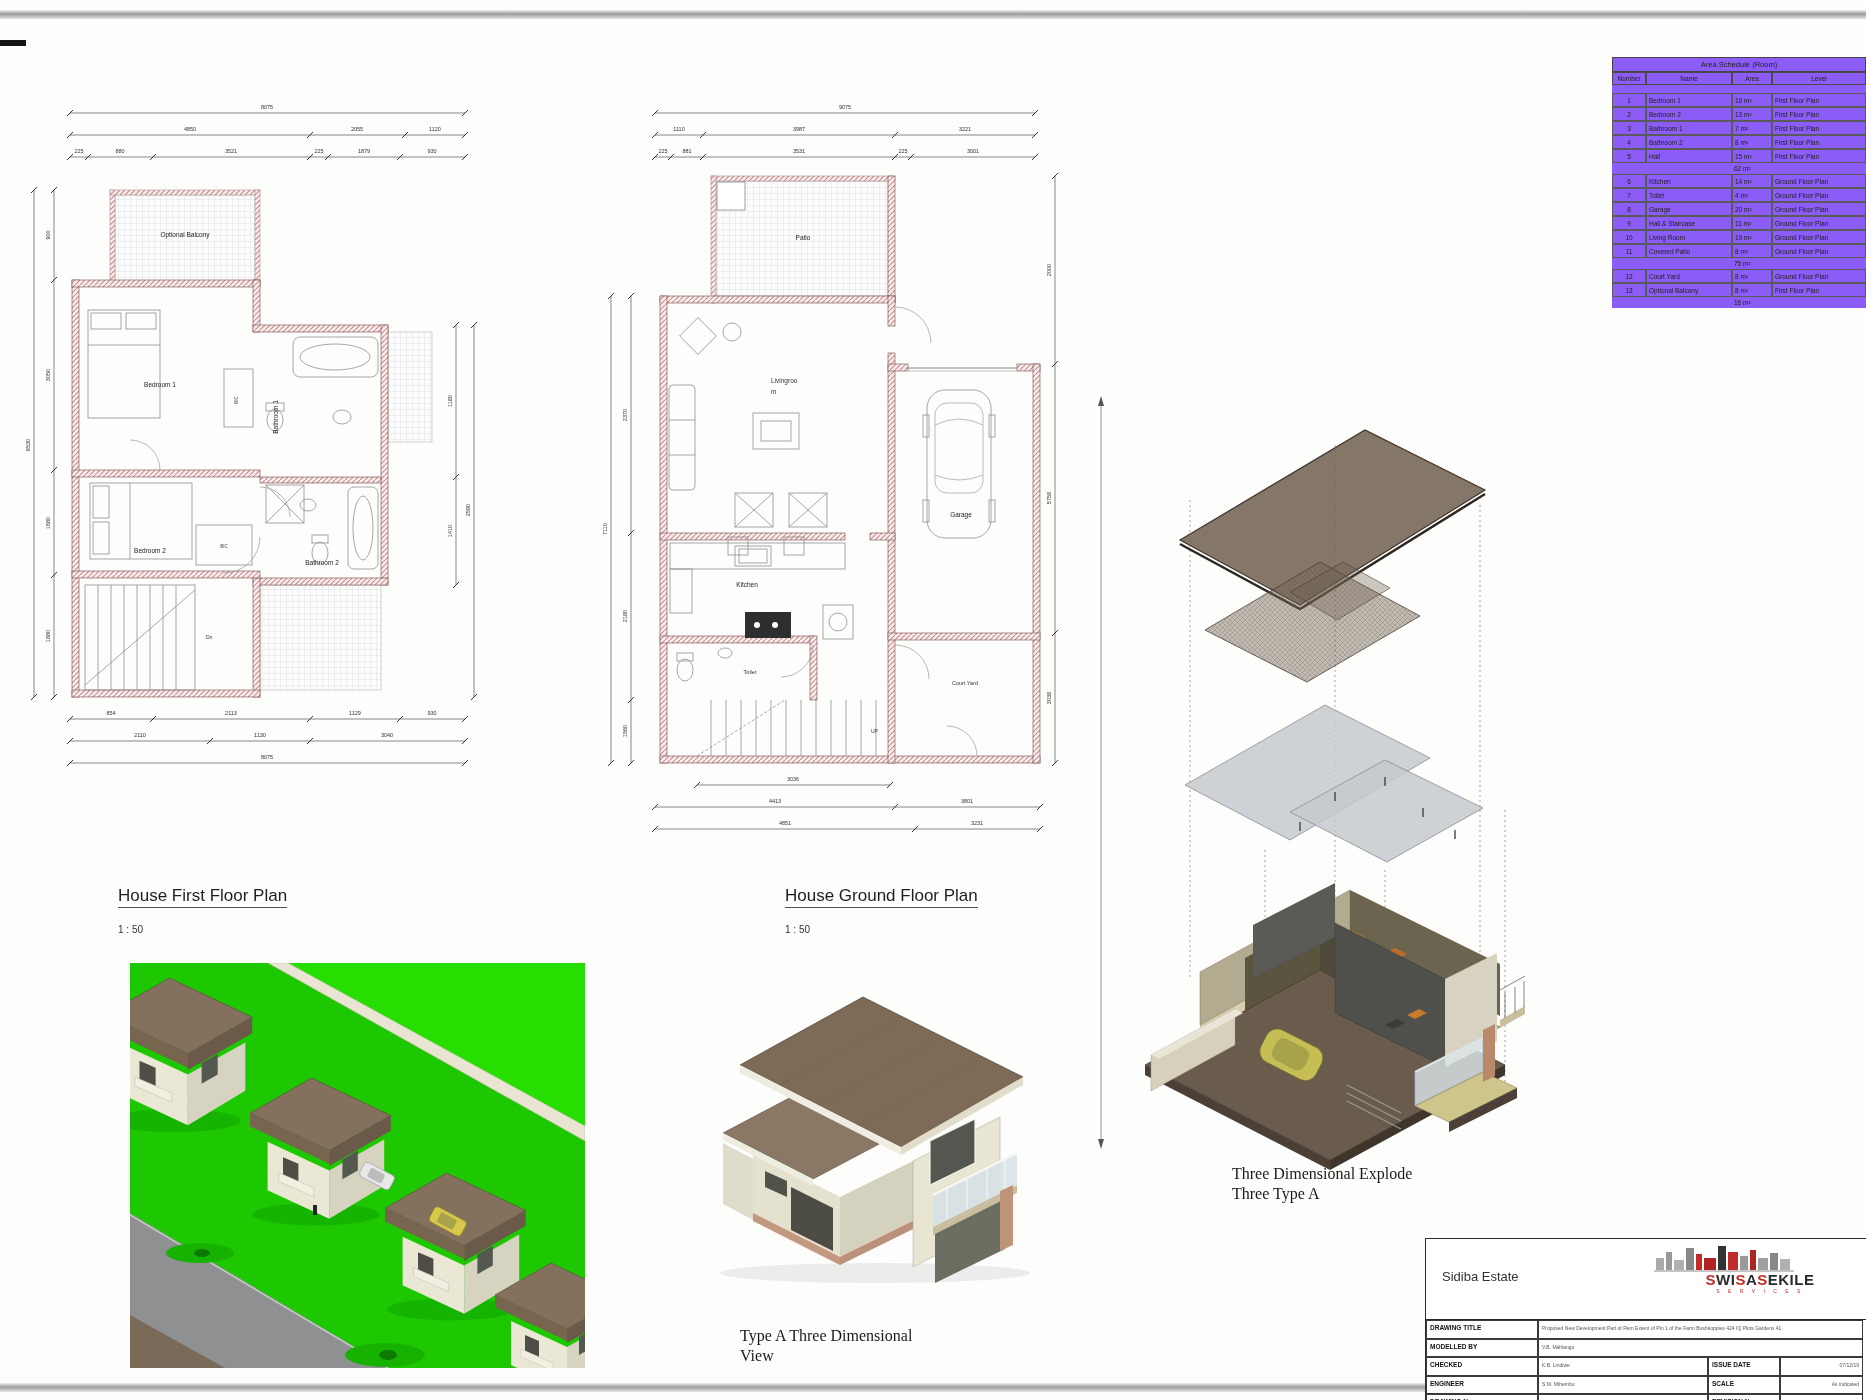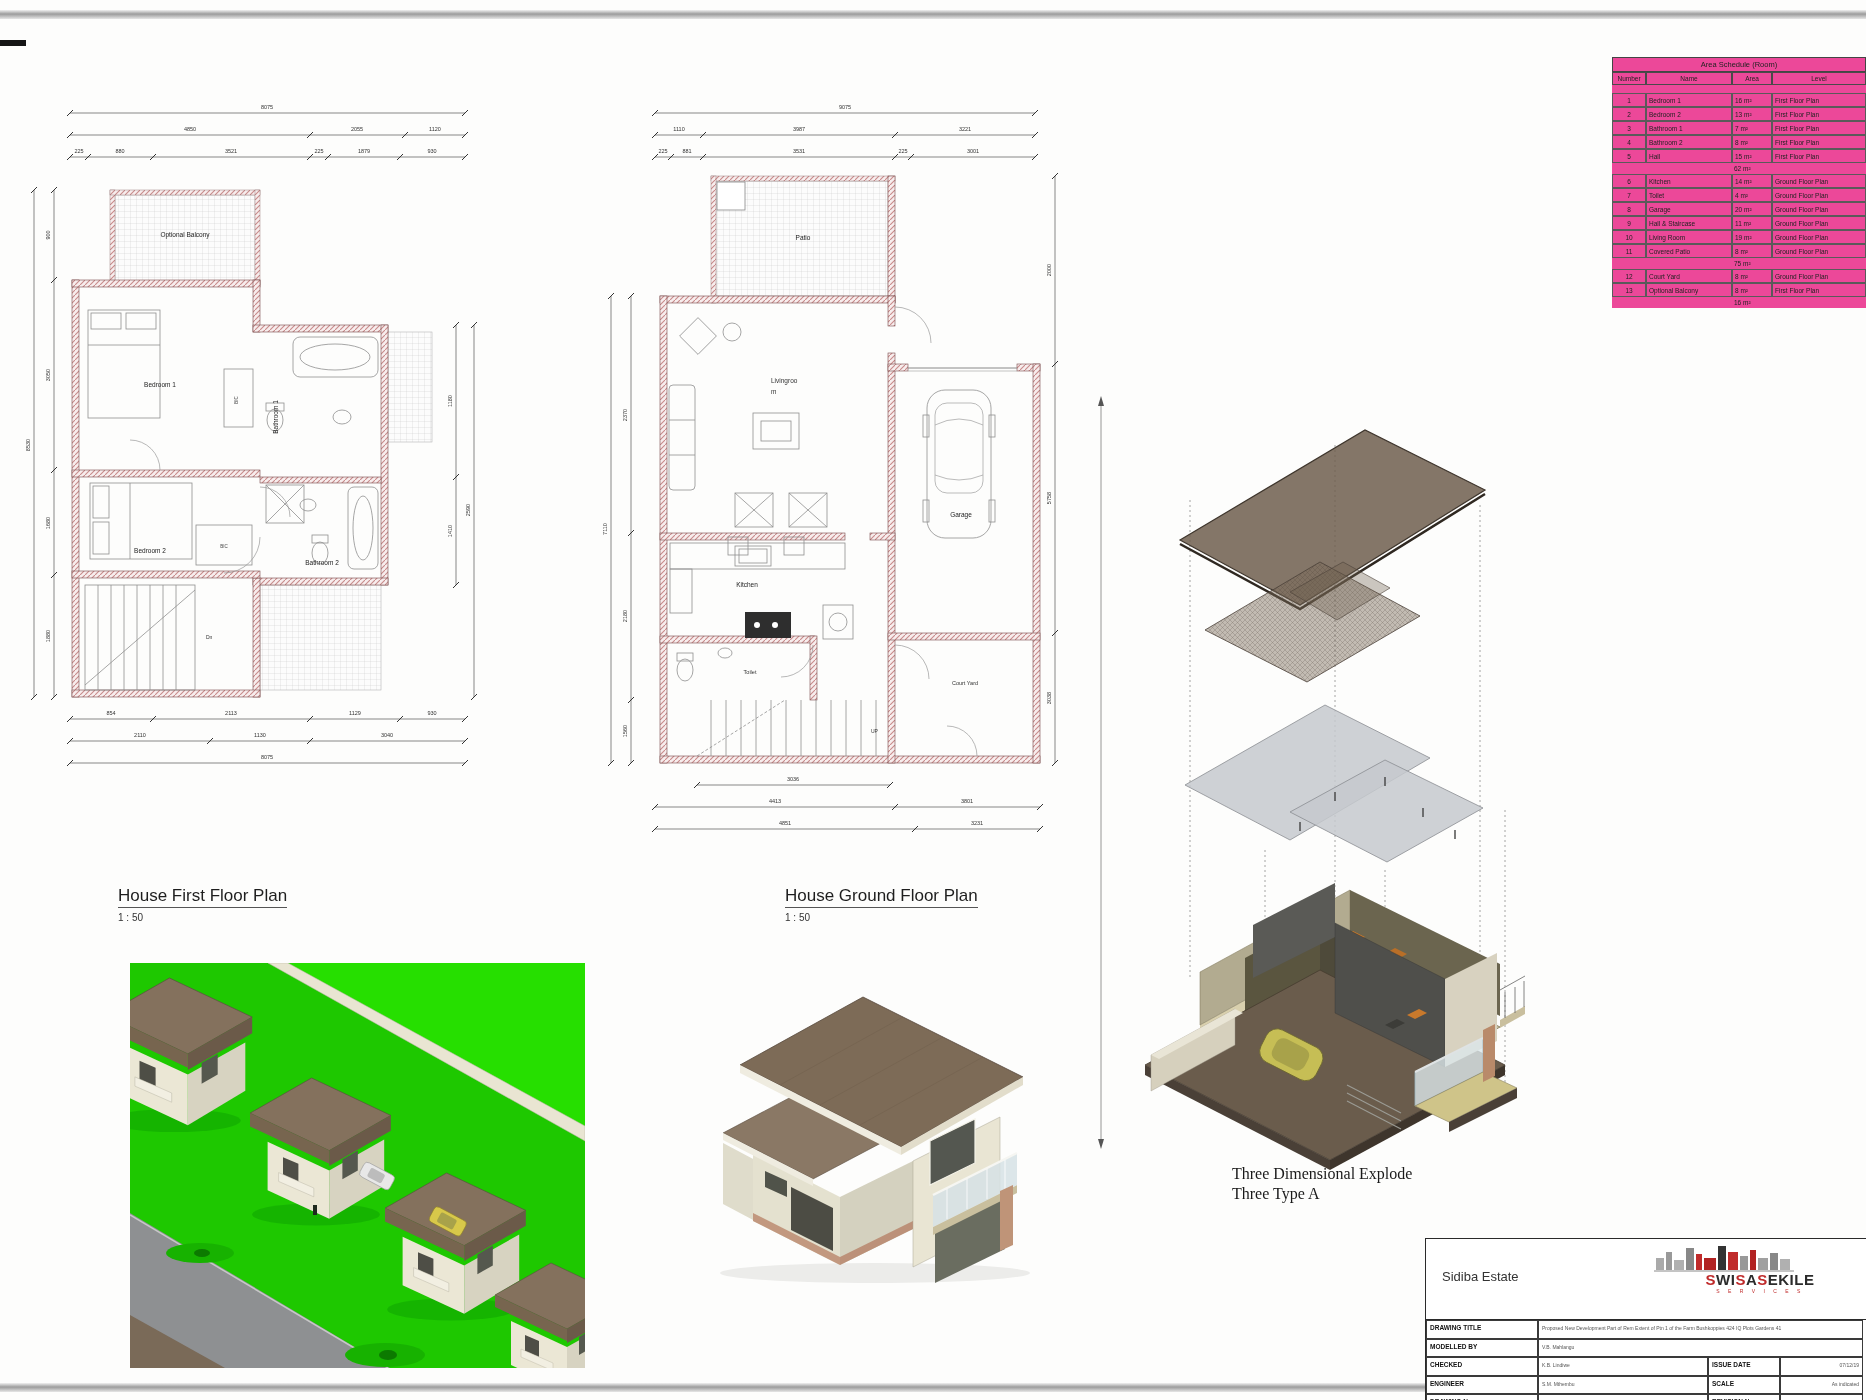--- a/index.html
+++ b/index.html
@@ -16,24 +16,24 @@
   .wallthin{fill:url(#ph);stroke:#8a6a6a;stroke-width:.4;}
   .grid{fill:url(#pg);stroke:#b5b5b5;stroke-width:.6;}
   .furn{fill:none;stroke:#8f8f8f;stroke-width:.8;}
   .dim{stroke:#555;stroke-width:.7;}
   .tick{stroke:#333;stroke-width:1;}
   .arc{fill:none;stroke:#9a9a9a;stroke-width:.7;}
   .edge{position:absolute;left:0;width:100%;height:9px;
         background:linear-gradient(180deg,#f0f0f0,#9c9c9c 45%,#e6e6e6);}
   .plan-title{position:absolute;font-size:17px;color:#1e1e1e;}
   .plan-title .tl{display:inline-block;border-bottom:1.5px solid #555;padding-bottom:1px;text-align:center;}
-  .plan-scale{font-size:10px;color:#333;margin-top:4px;}
+  .plan-scale{font-size:10px;color:#333;margin-top:16px;}
   .view-label{position:absolute;font-size:16px;line-height:1.25;color:#1a1a1a;width:270px;font-family:Liberation Serif, serif;}
   
-  #schedule{position:absolute;left:1612px;top:57px;width:254px;font-size:6.5px;color:#222;background:#ec4899;}
+  #schedule{position:absolute;left:1612px;top:57px;width:254px;font-size:6.5px;color:#222;background:#8b5cf6;}
   .sch-title{border:1px solid #444;text-align:center;font-size:7.5px;padding:2px 0;}
   .sch-head,.sch-row,.sch-sub{display:grid;grid-template-columns:34px 86px 40px 94px;}
   .sch-head div{border:1px solid #4a4a4a;text-align:center;padding:2px 0;font-size:6.5px;}
   .sch-gap{height:8px;}
   .sch-row div{border:1px solid #5a5a5a;padding:1.5px 2px;white-space:nowrap;overflow:hidden;line-height:9px;}
   .sch-row .c-no{text-align:center;}
   .sch-sub div{padding:1.5px 2px;line-height:8px;}
   
   #titleblock{position:absolute;left:1425px;top:1238px;width:440px;height:174px;
               border:1.5px solid #2a2a2a;background:#fff;}
@@ -449,20 +449,24 @@
     <path d="M252,224 l0,30 M272,214 l0,30 M292,204 l0,30 M310,195 l0,30" stroke="#fff" stroke-width="0.8"></path>
     <polygon points="305,226 318,220 318,280 305,286" fill="#bf9478"></polygon>
     <polygon points="28,168 115,122 205,168 118,214" fill="#8a7865" stroke="#57493c" stroke-width="0.6"></polygon>
     <polygon points="28,168 118,214 118,221 28,175" fill="#efece0"></polygon>
     <polygon points="45,100 168,32 328,112 206,182" fill="#7d6b57" stroke="#57493c" stroke-width="0.8"></polygon>
     <path d="M85,120 L208,52 M125,140 L248,72 M165,160 L288,92" stroke="#6b5a48" stroke-width="0.6" opacity="0.6"></path>
     <polygon points="45,100 206,182 206,190 45,108" fill="#efece0"></polygon>
     <polygon points="206,182 328,112 328,120 206,190" fill="#e2ddcb"></polygon>
   </svg>
 
+  <div class="view-label" style="left:740px;top:1326px">
+    <div>Type A Three Dimensional</div>
+    <div>View</div>
+  </div>
 
   <div id="schedule">
     <div class="sch-title">Area Schedule (Room)</div>
     <div class="sch-head" id="sched-head">
         <div>Number</div>
         <div>Name</div>
         <div>Area</div>
         <div>Level</div>
       </div>
     <div class="sch-gap"></div>

